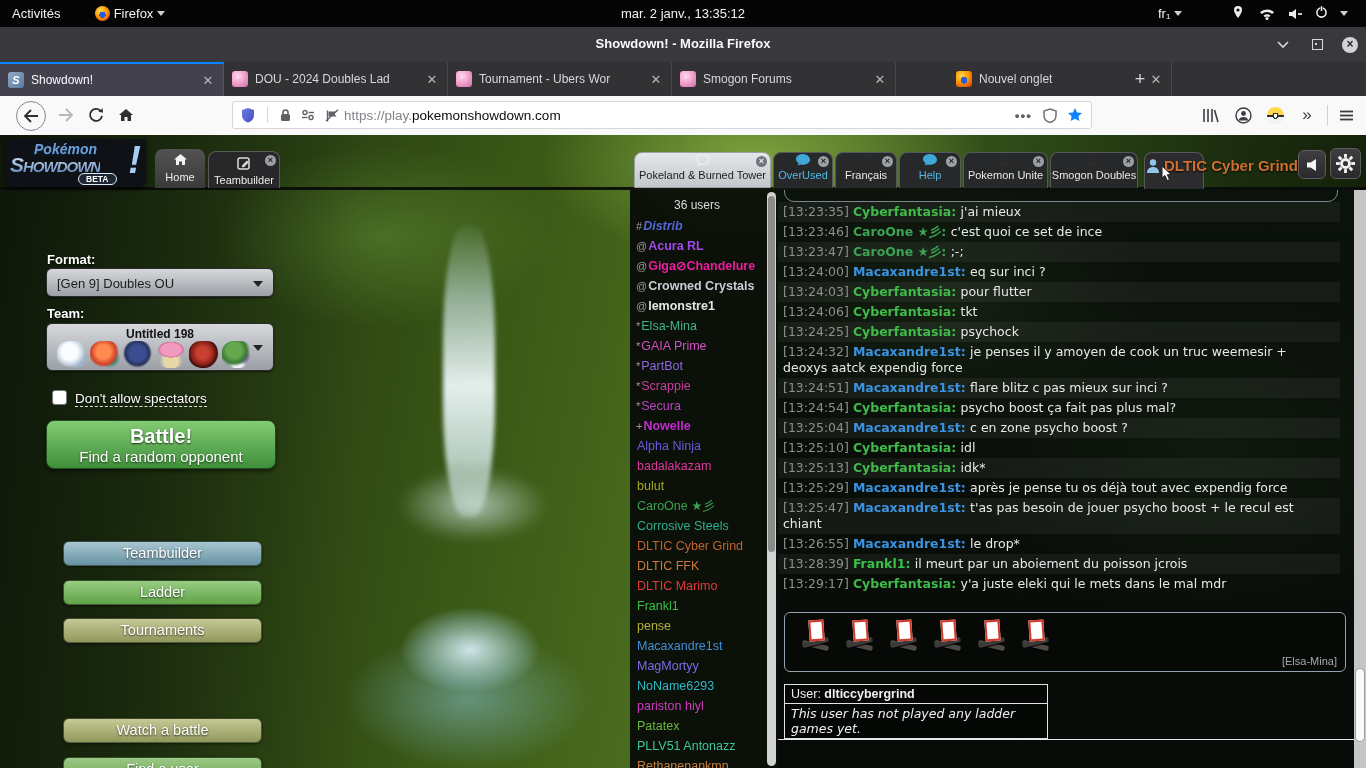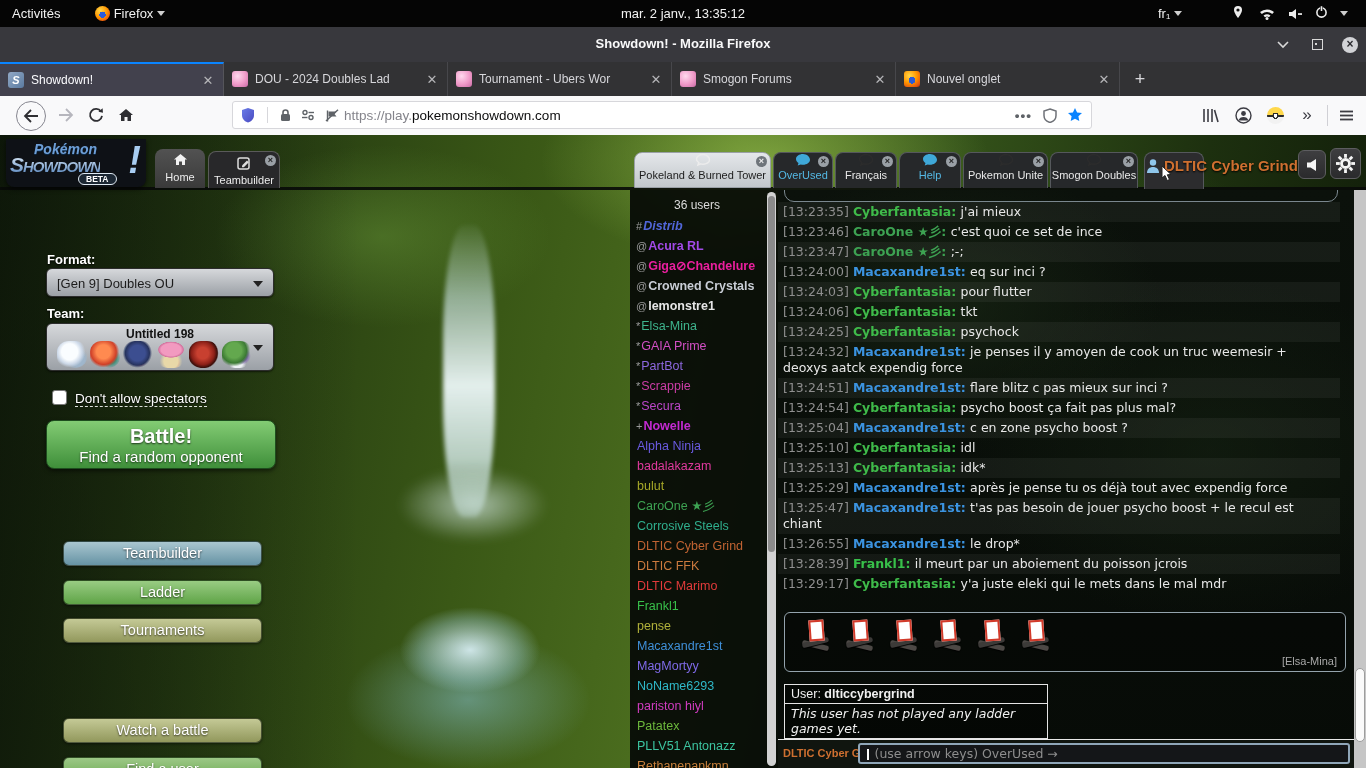--- a/index.html
+++ b/index.html
@@ -229,21 +229,21 @@
         <div class="btab" style="left: 448px;">
           <span class="fav fav-smogon"></span>
           <span class="ttl">Tournament - Ubers Wor</span>
           <span class="tx">✕</span>
         </div>
         <div class="btab" style="left: 672px;">
           <span class="fav fav-smogon"></span>
           <span class="ttl">Smogon Forums</span>
           <span class="tx">✕</span>
         </div>
-        <div class="btab" style="left: 896px;">
+        <div class="btab" style="left: 948px;">
           <span class="fav fav-firefox"></span>
           <span class="ttl">Nouvel onglet</span>
           <span class="tx">✕</span>
         </div>
       </div>
     <span class="newtab" style="left:1128px">+</span>
   </div>
 
   <div class="abs navbar">
     <span class="navicon backcirc" style="left:16px">
@@ -568,23 +568,19 @@
             <span class="flame"></span>
           </div>
         </div>
       <div class="credit">[Elsa-Mina]</div>
     </div>
     <div class="uinfo">
       <div class="r1"><span>User:</span> <b>dlticcybergrind</b></div>
       <div class="r2">This user has not played any ladder games yet.</div>
     </div>
     <div class="chatdivider"></div>
-    <div class="inputrow">
-      <div class="inlabel">DLTIC Cyber G</div>
-      <div class="infield"><span class="caretbar"></span><span>(use arrow keys) OverUsed →</span></div>
-    </div>
   </div>
 
   <div class="abs pgscroll">
       <div class="pgthumb"></div>
     </div>
 
 </div>
 
 </body></html>

